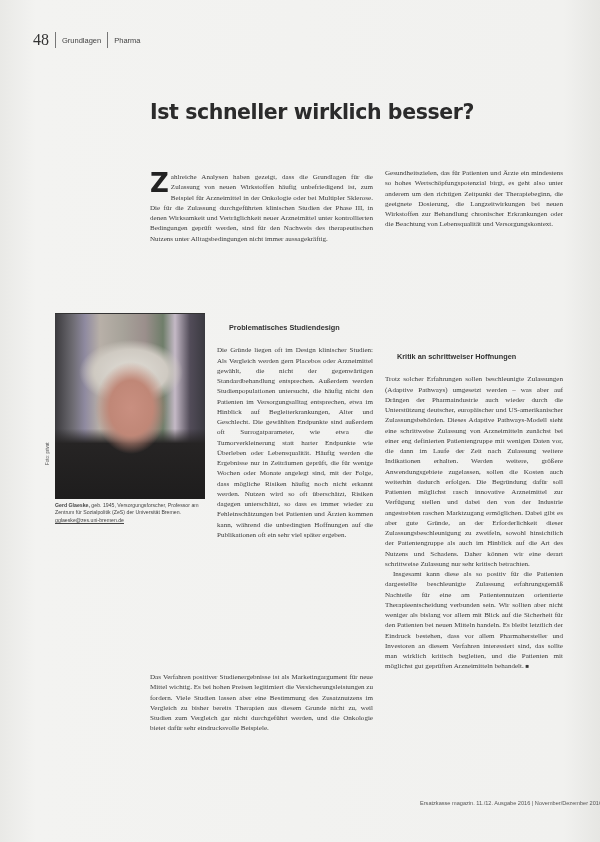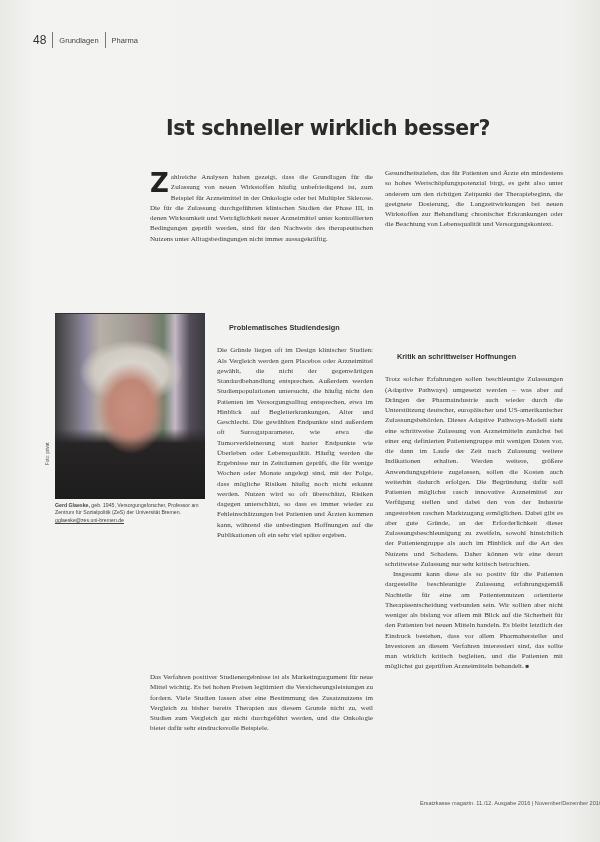--- a/index.html
+++ b/index.html
@@ -4,24 +4,24 @@
 <style>
   html, body { margin:0; padding:0; }
   body {
     width:600px; height:842px; overflow:hidden; position:relative;
     background:#efefed;
     font-family:"Liberation Serif", serif;
     color:#2a2a2a;
   }
   .page { position:absolute; inset:0; background:linear-gradient(90deg,#e9e9e6 0%,#f3f3f1 6%,#f1f1ef 94%,#e6e6e3 100%); }
   .header { position:absolute; left:33px; top:32px; height:16px; display:flex; align-items:center; font-family:"Liberation Sans", sans-serif; }
-  .pnum { font-size:12px; color:#333; }
+  .pnum { font-size:16px; color:#333;font-family:Liberation Serif, serif; }
   .hsep { width:1px; height:16px; background:#777; margin:0 6px; }
   .hlabel { font-size:7.5px; color:#444; }
-  .title { position:absolute; left:150px; top:100px; font-family:"DejaVu Sans", sans-serif; font-weight:bold; font-size:20.5px; color:#2b2b2b; letter-spacing:-0.4px; margin:16px; white-space:nowrap; }
+  .title { position:absolute; left:150px; top:100px; font-family:"DejaVu Sans", sans-serif; font-weight:bold; font-size:20.5px; color:#2b2b2b; letter-spacing:-0.4px; margin:0; white-space:nowrap; }
   .subtitle { position:absolute; left:150px; top:130px; font-family:"Liberation Sans", sans-serif; font-weight:bold; font-size:10.6px; color:#3a3a3a; white-space:nowrap; margin:0; }
   .col { position:absolute; font-size:7.05px; line-height:10.25px; text-align:justify; color:#3a3a3a; hyphens:auto; }
   .col p { margin:0; text-indent:8px; }
   .col p.first { text-indent:0; }
   .col h3 { margin:12px; font-family:"Liberation Sans", sans-serif; font-weight:bold; font-size:7.3px; line-height:10.25px; color:#333; }
   .dropcap { float:left; font-family:"DejaVu Sans", sans-serif; font-weight:bold; font-size:26px; line-height:20px; margin:1px 2px 0 0; color:#222; }
   .photo { position:absolute; left:55px; top:313px; width:150px; height:185px; border-top:1px solid #333;
     background:
       radial-gradient(ellipse 36px 46px at 76px 94px, #c98f80 0%, #c08777 60%, rgba(192,135,119,0) 100%),
       radial-gradient(ellipse 52px 32px at 76px 58px, #e0ddd6 0%, #cfcac2 70%, rgba(207,202,194,0) 100%),

